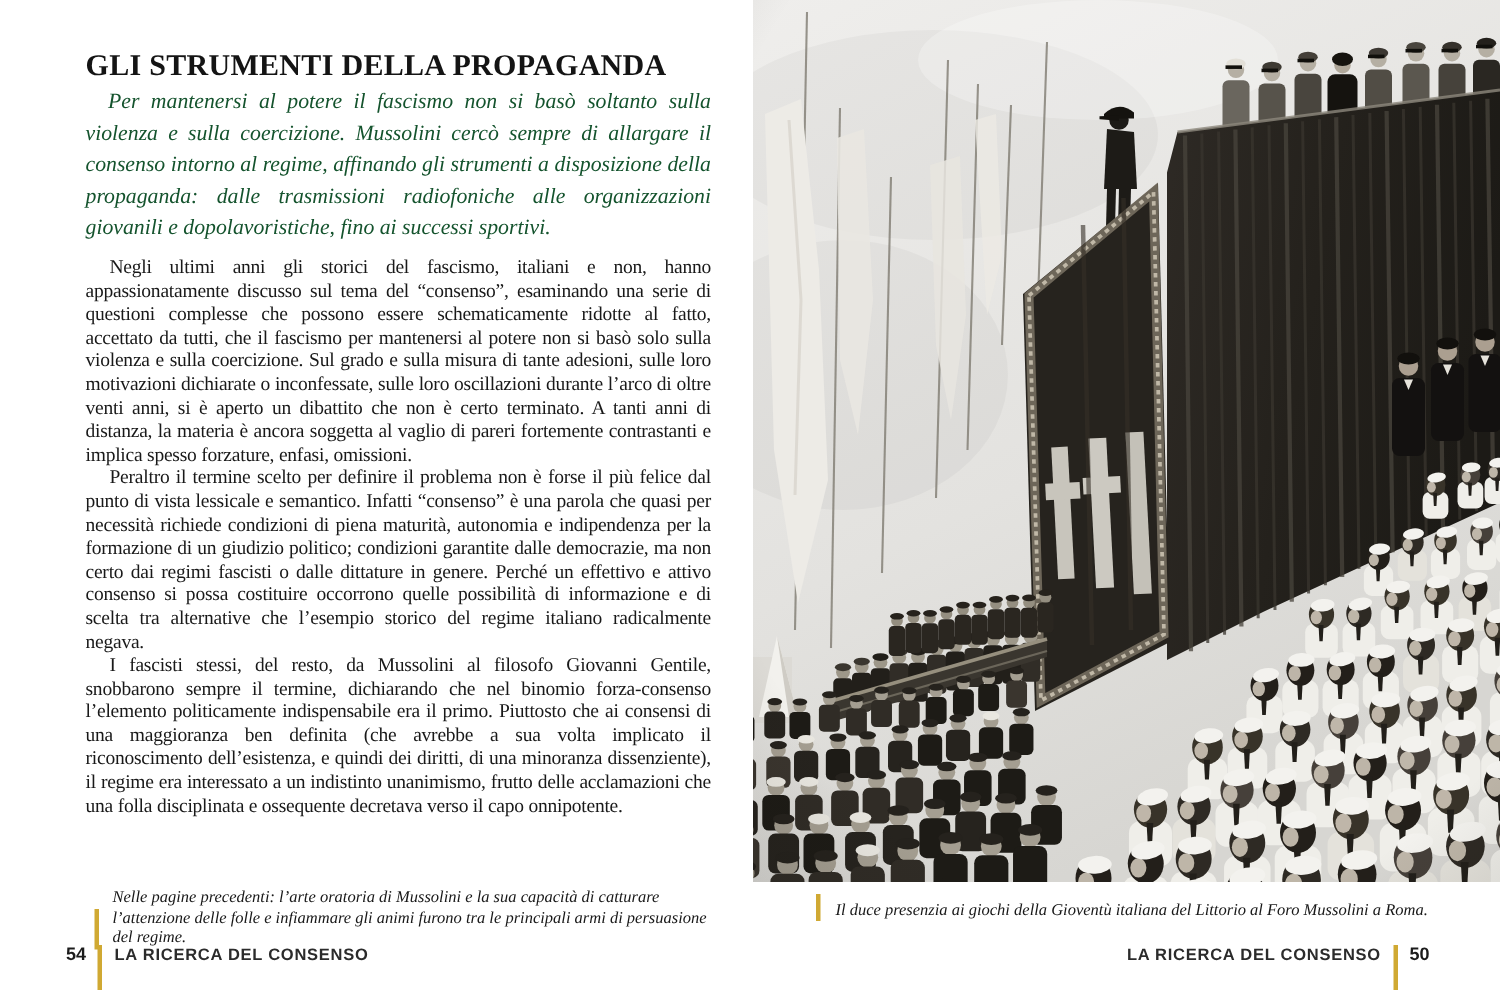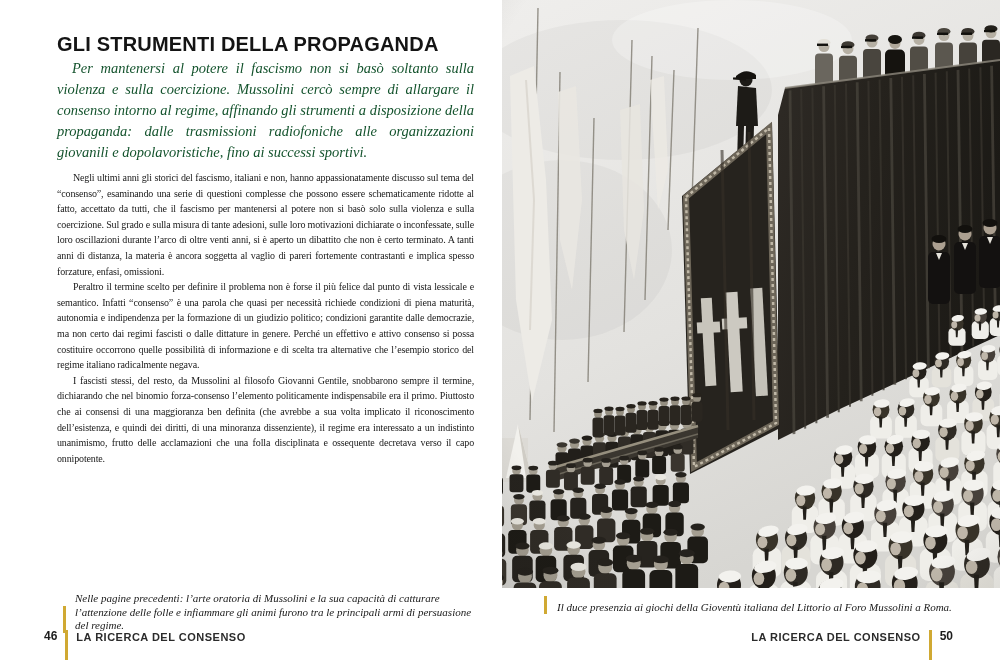--- a/index.html
+++ b/index.html
@@ -1,23 +1,23 @@
 <!DOCTYPE html>
 <html lang="it"><head>
 <meta charset="utf-8">
 <style>
   html,body{margin:0;padding:0;}
   body{width:1000px;height:672px;background:#ffffff;font-family:"Liberation Serif",serif;color:#191919;}
   .spread{position:relative;width:1000px;height:672px;background:#ffffff;overflow:hidden;}
 
   
   .text-col{position:absolute;left:57px;top:33px;width:417px;}
-  .title{font-family:Liberation Sans, sans-serif;font-weight:bold;font-size:20px;line-height:22px;letter-spacing:.2px;color:#141414;margin:0 0 3px 0;}
+  .title{font-family:Liberation Serif, serif;font-weight:bold;font-size:20px;line-height:22px;letter-spacing:.2px;color:#141414;margin:0 0 3px 0;}
   .intro{font-style:italic;font-size:14.5px;line-height:21px;text-align:justify;text-indent:15px;margin:0 0 7px 0;color:#14532d;}
-  .bodytext p{font-size:10px;line-height:15.6px;letter-spacing:-0.15px;text-align:justify;text-indent:16px;margin:0;hyphens:auto;}
+  .bodytext p{font-size:13px;line-height:15.6px;letter-spacing:-0.15px;text-align:justify;text-indent:16px;margin:0;hyphens:auto;}
 
   
   .footnote{position:absolute;left:63px;top:592px;display:flex;align-items:flex-end;}
   .footnote .note-text{margin-left:9px;width:402px;font-style:italic;font-size:11px;line-height:13.5px;color:#181818;}
 
   
   .caption{position:absolute;left:544px;top:596px;display:flex;align-items:flex-end;}
   .caption .cap-text{margin-left:10px;font-style:italic;font-size:11px;line-height:13px;color:#181818;}
 
   .gold-bar{width:3px;background:#d0a933;flex:0 0 3px;}
@@ -51,21 +51,21 @@
       <p>I fascisti stessi, del resto, da Mussolini al filosofo Giovanni Gentile, snobbarono sempre il termine, dichiarando che nel binomio forza-consenso l’elemento politicamente indispensabile era il primo. Piuttosto che ai consensi di una maggioranza ben definita (che avrebbe a sua volta implicato il riconoscimento dell’esistenza, e quindi dei diritti, di una minoranza dissenziente), il regime era interessato a un indistinto unanimismo, frutto delle acclamazioni che una folla disciplinata e ossequente decretava verso il capo onnipotente.</p>
     </div>
   </div>
 
   <div class="footnote">
     <div class="gold-bar note-bar"></div>
     <div class="note-text">Nelle pagine precedenti: l’arte oratoria di Mussolini e la sua capacità di catturare l’attenzione delle folle e infiammare gli animi furono tra le principali armi di persuasione del regime.</div>
   </div>
 
   <div class="footer footer-left">
-    <span class="page-num">46</span>
+    <span class="page-num">54</span>
     <div class="gold-bar foot-bar"></div>
     <span class="footer-label">LA RICERCA DEL CONSENSO</span>
   </div>
 
   <div class="photo">
     <svg id="photoSvg" width="498" height="588" viewBox="0 0 498 588" xmlns="http://www.w3.org/2000/svg">
       <defs>
         <linearGradient id="skyG" x1="0" y1="0" x2="0.4" y2="1">
           <stop offset="0" stop-color="#efeeec"></stop>
           <stop offset="0.6" stop-color="#e3e2df"></stop>

